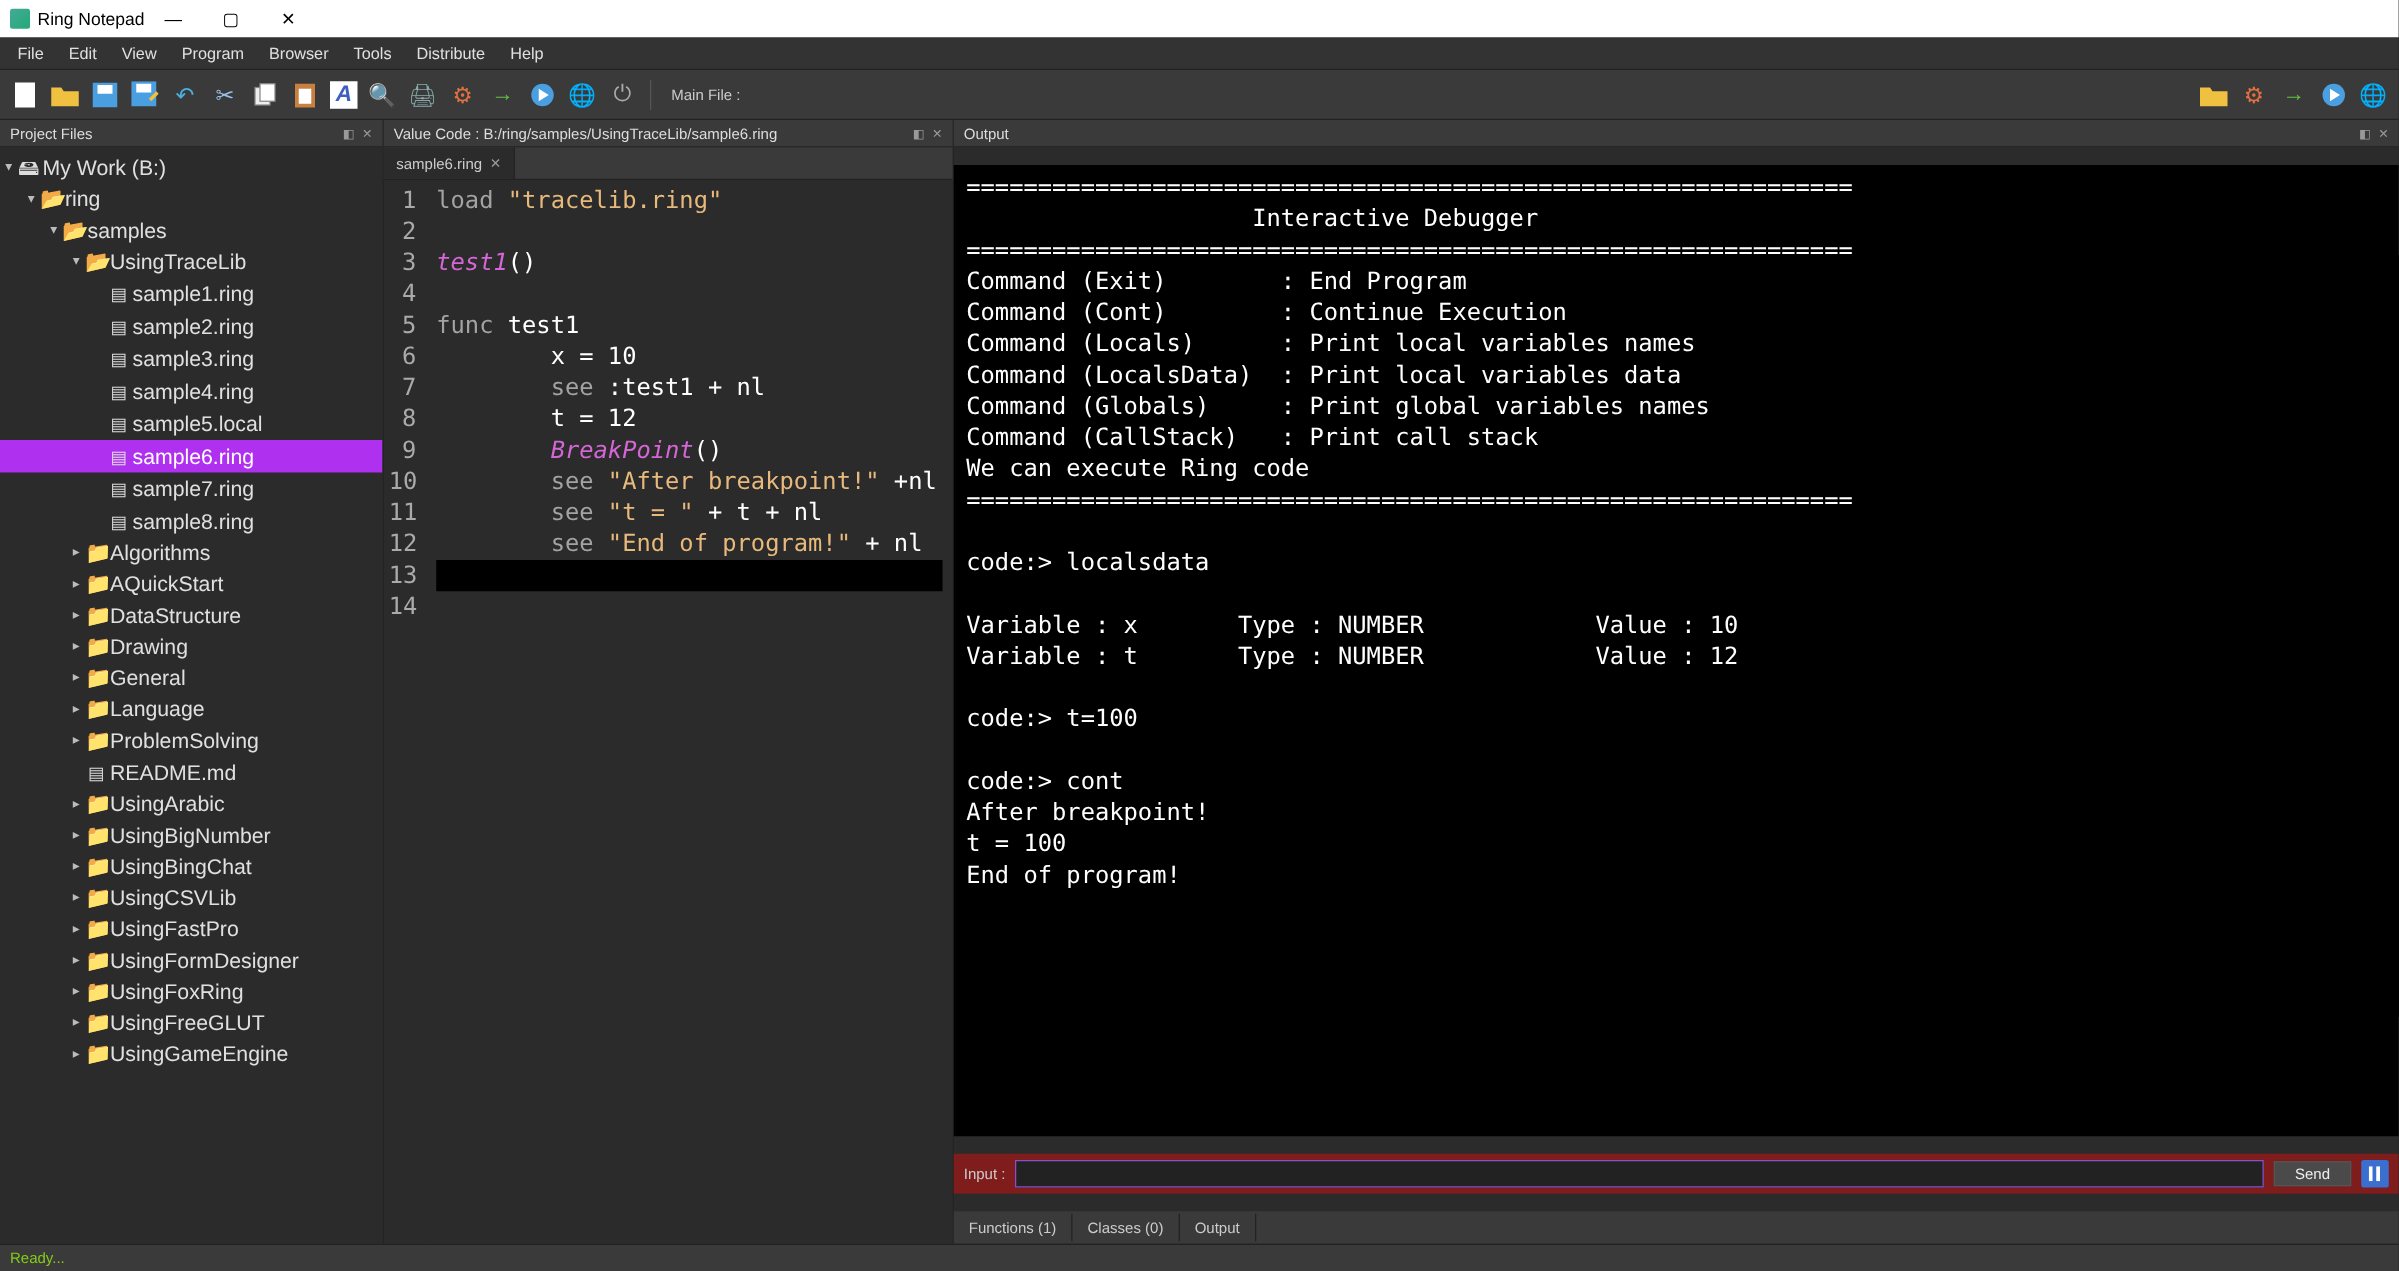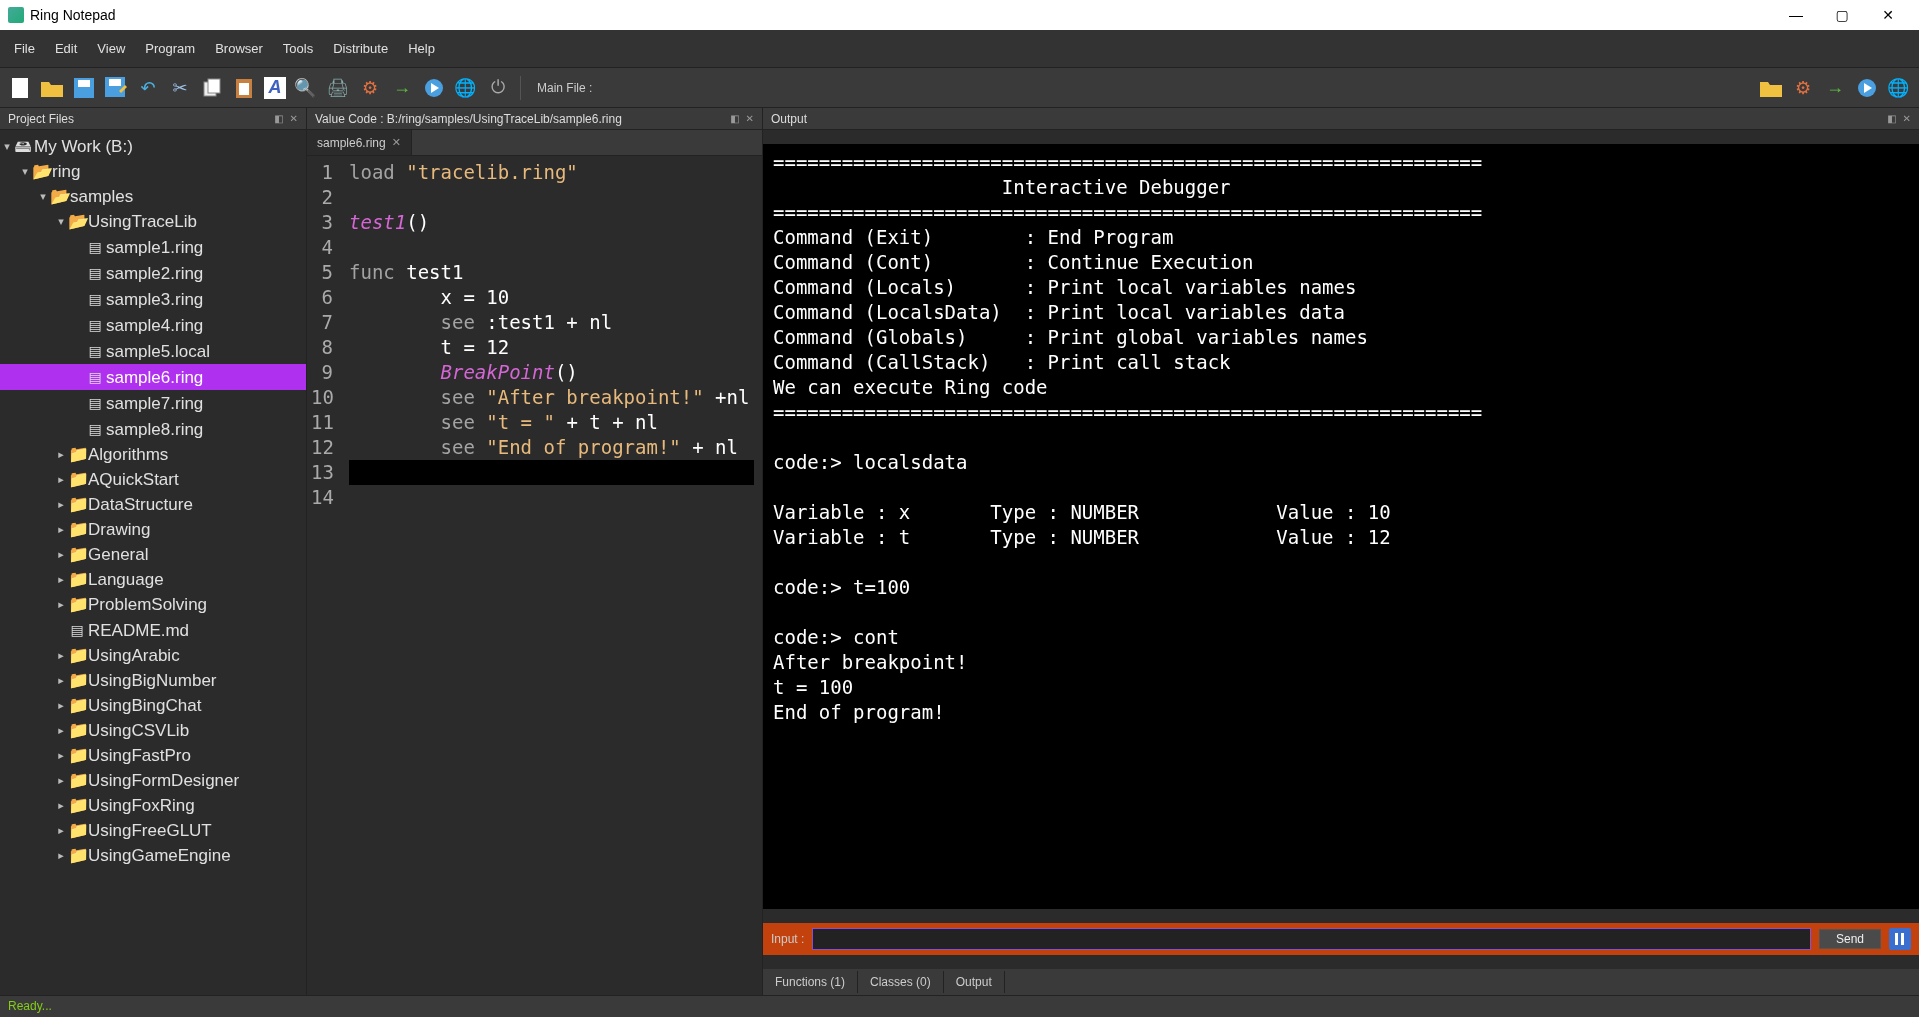--- a/index.html
+++ b/index.html
@@ -1,22 +1,22 @@
 <!DOCTYPE html>
 <html><head>
 <meta charset="utf-8">
 <style>
 * { box-sizing: border-box; margin: 0; padding: 0; }
 body { font-family: "Segoe UI", Arial, sans-serif; background: #2a2a2a; color: #e0e0e0; font-size: 14px; overflow: hidden; width: 1919px; height: 1017px; display: flex; flex-direction: column; }
-.titlebar { background: #fff; color: #000; display: flex; align-items: center; height: 30px; padding: 0 8px; justify-content: space-between; }
+.titlebar { background: #fff; color: #000; display: flex; align-items: center; height: 30px; padding: 0 8px; }
 .titlebar-left { display: flex; align-items: center; gap: 6px; }
 .titlebar-icon { width: 16px; height: 16px; background: linear-gradient(135deg,#4a9,#2a7); border-radius: 2px; }
 .titlebar-controls { display: flex; gap: 0; }
 .titlebar-btn { width: 46px; height: 30px; display: flex; align-items: center; justify-content: center; color: #000; font-size: 14px; }
-.menubar { background: #333; display: flex; height: 38px; align-items: center; padding: 0 4px; border-bottom: 1px solid #222; }
+.menubar { background: #333; display: flex; height: 26px; align-items: center; padding: 0 4px; border-bottom: 1px solid #222; }
 .menubar-item { padding: 3px 10px; color: #e0e0e0; font-size: 13px; }
 .toolbar { background: #3a3a3a; display: flex; align-items: center; height: 40px; padding: 0 8px; gap: 8px; border-bottom: 1px solid #222; justify-content: space-between; }
 .toolbar-left, .toolbar-right { display: flex; align-items: center; gap: 8px; }
 .toolbar-icon { width: 24px; height: 24px; display: flex; align-items: center; justify-content: center; font-size: 18px; cursor: pointer; }
 .toolbar-sep { width: 1px; height: 24px; background: #555; margin: 0 2px; }
 .mainfile-label { color: #ccc; font-size: 12px; padding: 0 6px; }
 .workspace { flex: 1; display: flex; min-height: 0; }
 .panel { display: flex; flex-direction: column; background: #2b2b2b; }
 .panel-header { background: #3a3a3a; color: #ddd; font-size: 12px; padding: 3px 8px; display: flex; justify-content: space-between; align-items: center; border-bottom: 1px solid #222; height: 22px; }
 .panel-header-ctrls { display: flex; gap: 6px; font-size: 10px; color: #999; }
@@ -37,21 +37,21 @@
 .editor-body { flex: 1; display: flex; background: #2b2b2b; overflow: auto; font-family: Consolas, monospace; font-size: 19px; line-height: 25px; }
 .gutter { background: #2b2b2b; color: #aaa; text-align: right; padding: 4px 8px 4px 4px; user-select: none; width: 34px; }
 .code { padding: 4px 8px; flex: 1; white-space: pre; color: #fff; }
 .code .ln13 { background: #000; display: inline-block; width: 100%; }
 .kw { color: #a3a3a3; }
 .str { color: #e8b97c; }
 .fn { color: #d566d5; font-style: italic; }
 .id { color: #fff; }
 .output-panel { flex: 1; gap: 14px; }
 .output-body { flex: 1; background: #000; color: #fff; font-family: Consolas, monospace; font-size: 19px; line-height: 25px; padding: 6px 10px; overflow: auto; white-space: pre; }
-.input-row { display: flex; align-items: center; background: #c2410c; padding: 4px 8px; gap: 8px; height: 32px; }
+.input-row { display: flex; align-items: center; background: #7f1d1d; padding: 4px 8px; gap: 8px; height: 32px; }
 .input-label { font-size: 12px; color: #ccc; }
 .input-field { flex: 1; background: #222; border: 1px solid #8a4fd0; height: 22px; color: #fff; padding: 0 6px; font-family: Consolas, monospace; }
 .send-btn { background: #4a4a4a; border: 1px solid #555; color: #eee; padding: 2px 16px; font-size: 12px; cursor: pointer; }
 .pause-btn { background: #3a6fd0; width: 22px; height: 22px; display: flex; align-items: center; justify-content: center; color: #fff; border-radius: 2px; }
 .bottom-tabs { background: #3a3a3a; display: flex; height: 26px; align-items: center; }
 .bottom-tab { padding: 4px 12px; font-size: 12px; color: #ccc; border-right: 1px solid #222; }
 .statusbar { background: #3a3a3a; color: #84cc16; font-size: 12px; padding: 3px 8px; height: 22px; border-top: 1px solid #222; }
 svg { display: block; }
 </style>
 </head>

